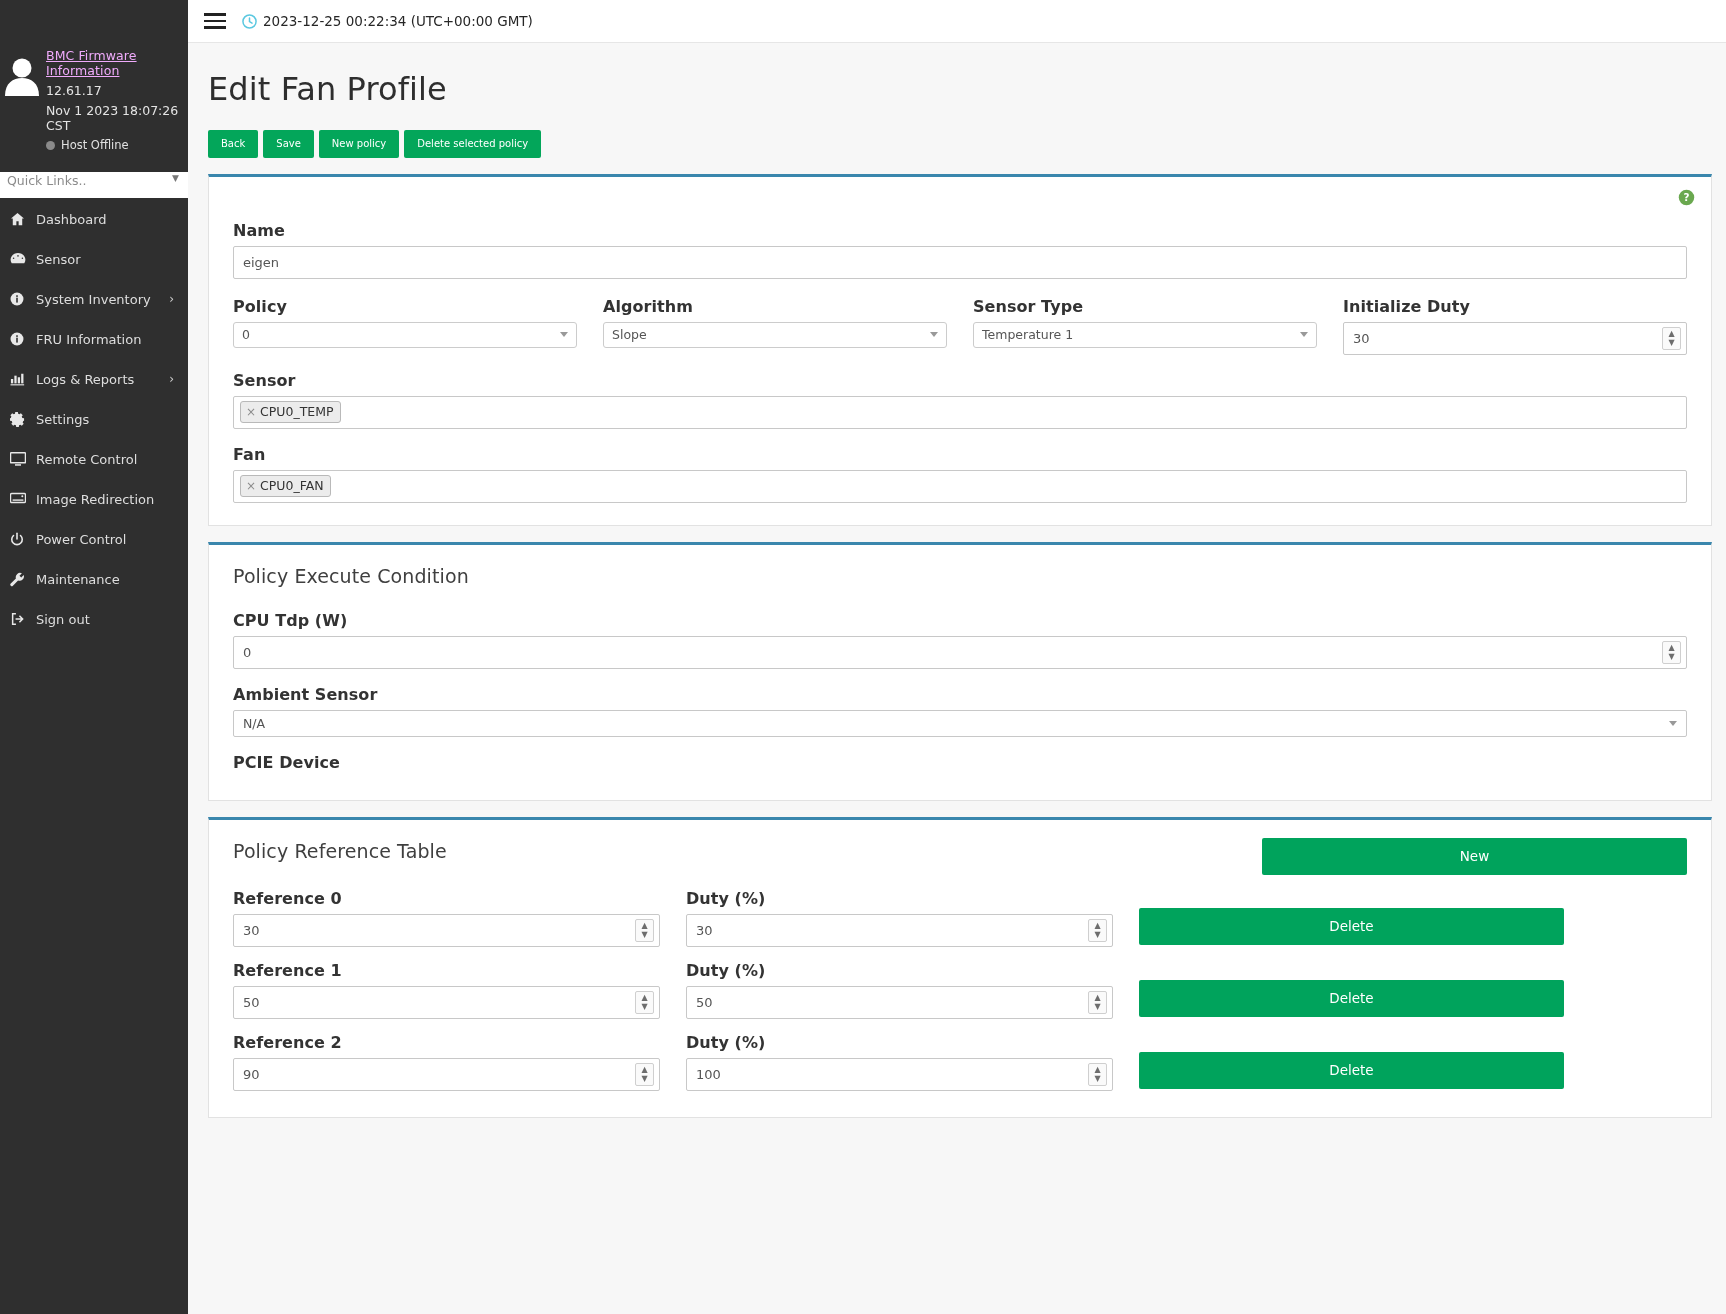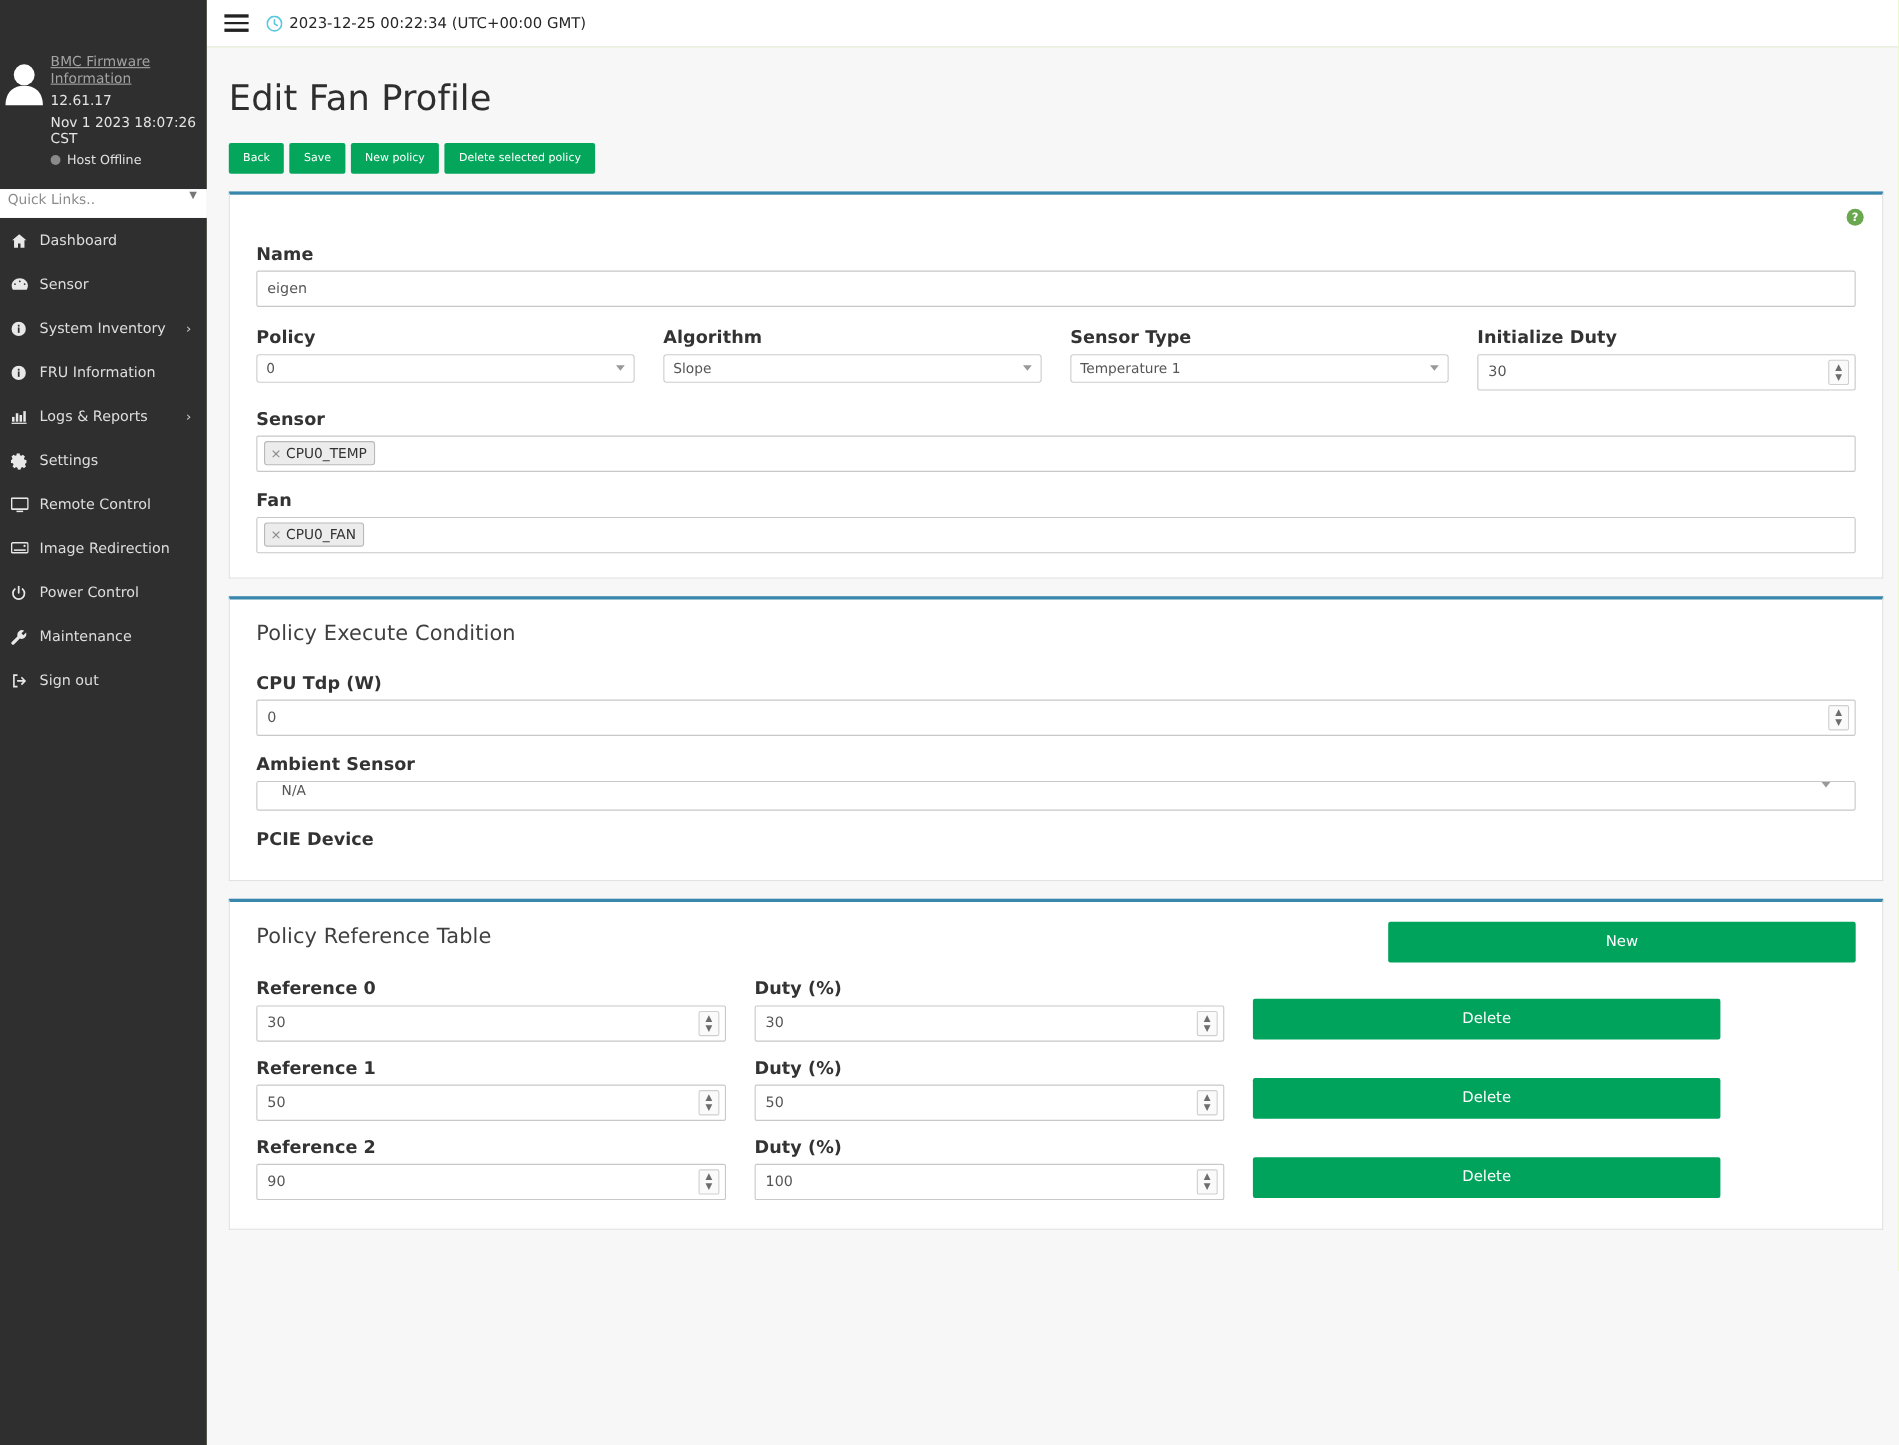--- a/index.html
+++ b/index.html
@@ -21,21 +21,21 @@
     display: flex; align-items: flex-start;
     padding: 48px 0 0 0;
   }
   .avatar {
     width: 44px; flex: 0 0 44px;
     display: flex; justify-content: center; padding-top: 8px;
   }
   .avatar svg { display: block; }
   .user-info { padding-left: 2px; }
   .fw-title {
-    font-size: 12.5px; color: #a3a3a3; text-decoration: underline;
+    font-size: 12.5px; color: #f0abfc; text-decoration: underline;
     letter-spacing: 0.1px; display: block; margin-bottom: 5px;
     font-weight: 400;
   }
   .fw-ver, .fw-date {
     font-size: 12.5px; color: #e4e4e4; display: block; margin-bottom: 5px;
   }
   .host-line { display: flex; align-items: center; gap: 6px; margin-top: 3px; }
   .host-dot {
     width: 9px; height: 9px; border-radius: 50%;
     background: #8a8a8a; display: inline-block;
@@ -62,21 +62,21 @@
     width: 26px; flex: 0 0 26px; display: flex;
     align-items: center; justify-content: flex-start;
     color: #e8e8e8;
   }
   .nav-icon svg { display: block; }
   .nav-label { flex: 1; }
   .nav-chevron { font-size: 12px; color: #cfcfcf; }
 
   
   #main {
-    flex: 1; height: 1314px; background: #bef264;
+    flex: 1; height: 1314px; background: #c4b5fd;
     display: flex; flex-direction: column; overflow: hidden;
   }
   .topbar {
     height: 43px; flex: 0 0 43px; background: #ffffff;
     border-bottom: 1px solid #e6e6e6;
     display: flex; align-items: center; padding-left: 16px; gap: 16px;
   }
   .hamburger { display: flex; flex-direction: column; gap: 4px; cursor: pointer; }
   .hamburger span { display: block; width: 22px; height: 2.5px; background: #222; }
   .clock-wrap { display: flex; align-items: center; gap: 6px; }
@@ -163,22 +163,22 @@
   }
   .tag .x { color: #8c8c8c; font-size: 12px; cursor: pointer; }
 
   .sec-title {
     font-size: 19px; color: #3f3f3f; font-weight: 400;
     margin: 2px 0 0 0; letter-spacing: 0.1px;
   }
 
   .wide-sel {
     width: 100%; height: 27px; border: 1px solid #c8c8c8; background: #fff;
-    display: flex; justify-content: space-between;
-    padding: 0 22px; font-size: 12.5px; color: #555; border-radius: 2px;
+    display: flex; align-items: center; justify-content: space-between;
+    padding: 0 9px; font-size: 12.5px; color: #555; border-radius: 2px;
     cursor: pointer;
   }
 
   .block { margin-top: 16px; }
 
   
   .prt-head { display: flex; align-items: flex-start; }
   .prt-left { flex: 1 1 0; }
   .prt-right { flex: 0 0 425px; padding-left: 26px; }
 

